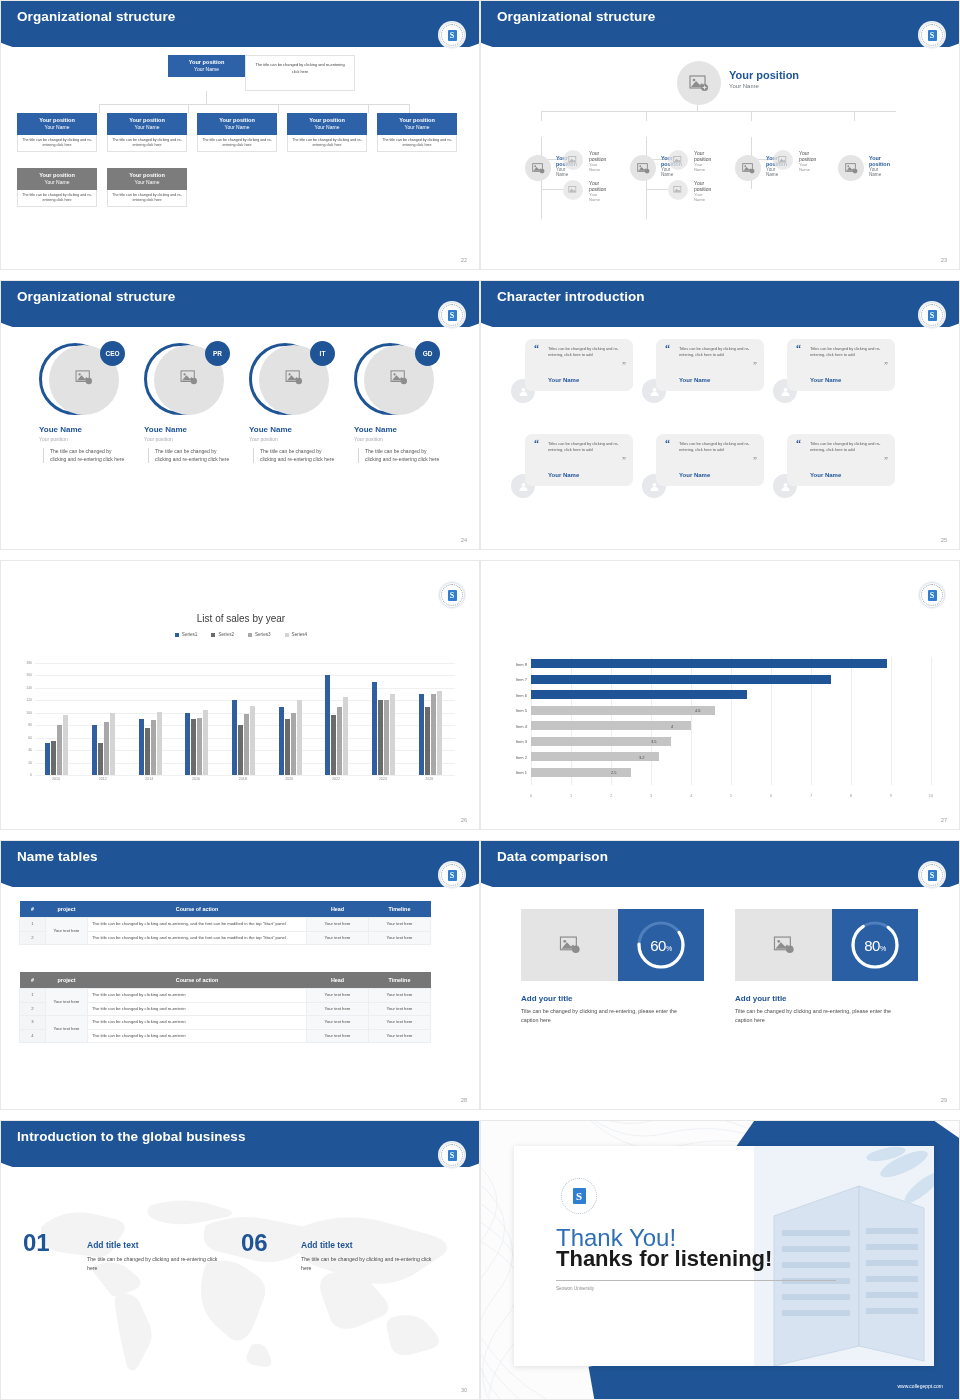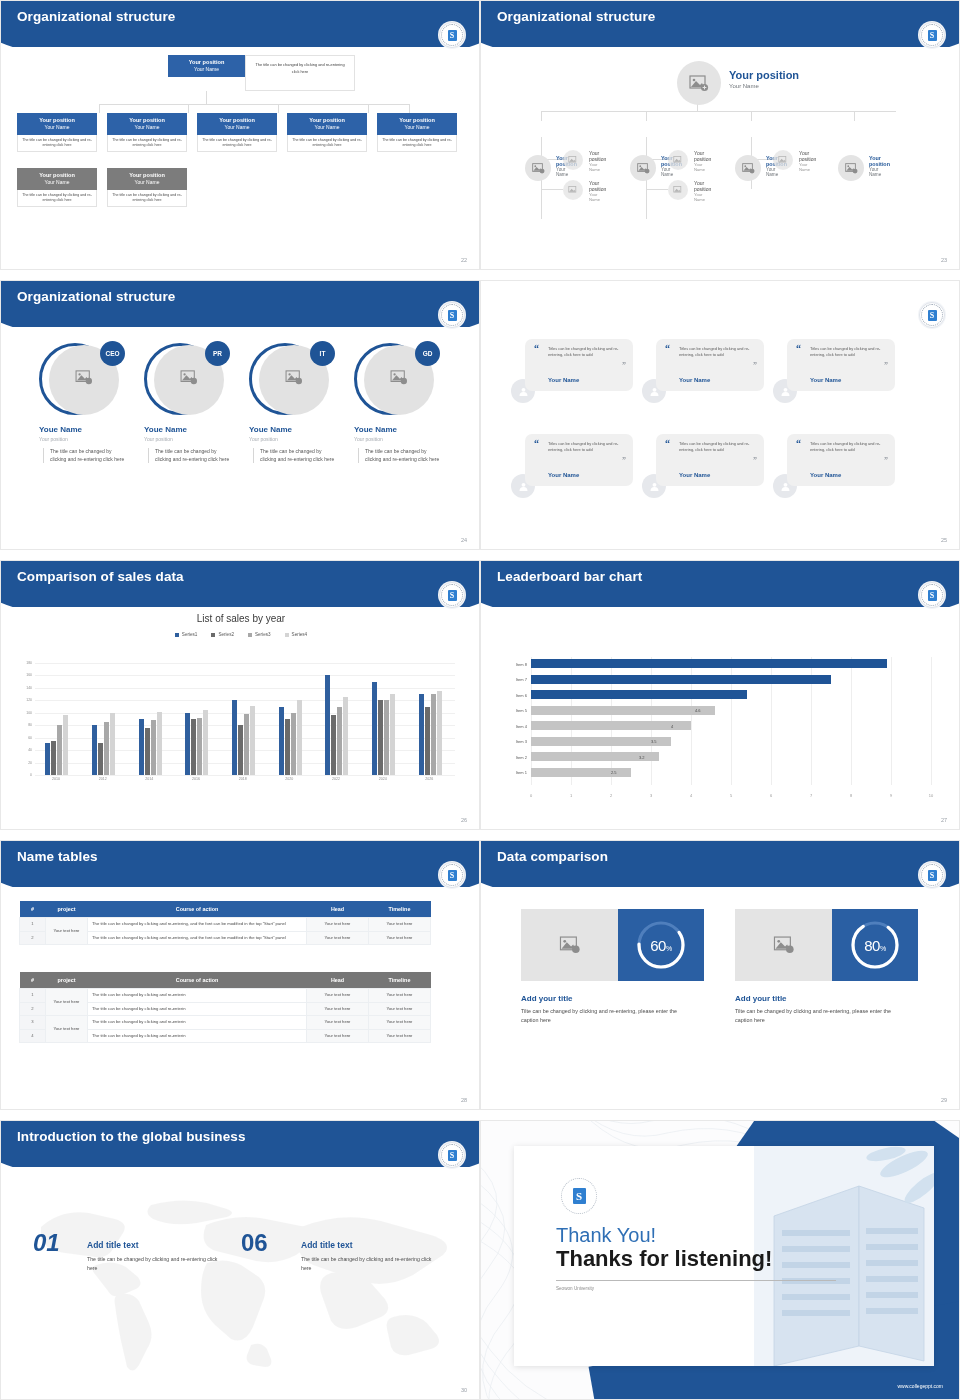--- a/index.html
+++ b/index.html
@@ -114,21 +114,21 @@
   .gdesc { position:absolute; font-size:5.2px; color:#4d4d4d; line-height:9px; width:132px; }
   .worldmap { position:absolute; left:0; top:0; width:480px; height:224px; opacity:.5; }
 
   
   .ty { position:relative; width:480px; height:280px; background:#fff; overflow:hidden; border:1px solid #e8e8e8;}
   .tybg { position:absolute; inset:0; background:#fcfcfd; }
   .tycorner { position:absolute; right:-60px; top:-20px; width:330px; height:330px; background:#1f5496; transform:rotate(35deg); }
   .tycorner2 { position:absolute; left:120px; bottom:-110px; width:420px; height:180px; background:#1f5496; transform:rotate(-10deg);}
   .tycard { position:absolute; left:33px; top:25px; width:420px; height:220px; background:#fff; box-shadow:0 1px 6px rgba(0,0,0,.12); overflow:hidden;}
   .tyimg { position:absolute; right:0; top:0; width:180px; height:220px; background:linear-gradient(160deg,#f3f7fb,#dde7f2); }
-  .ty1 { position:absolute; left:42px; top:78px; font-size:20px; color:#2f6fb5; font-weight:300;}
+  .ty1 { position:absolute; left:42px; top:78px; font-size:24px; color:#2f6fb5; font-weight:300;}
   .ty2 { position:absolute; left:42px; top:100px; font-size:22px; color:#1a1a1a; font-weight:bold;}
   .tyrule { position:absolute; left:42px; top:134px; width:280px; border-top:1px solid #b9b9b9;}
   .tysub { position:absolute; left:42px; top:140px; font-size:4.6px; color:#8d8d8d;}
   .tylogo { position:absolute; left:47px; top:32px; width:36px; height:36px; border-radius:50%; border:1px dotted #b7bfc9;
             display:flex; align-items:center; justify-content:center; background:#fff;}
   .tylogo .sq { width:13px; height:16px; background:#2f7fd0; color:#fff; font-family:"Liberation Serif",serif; font-size:11px; font-weight:bold;
                 display:flex; align-items:center; justify-content:center; border-radius:1px;}
   .tyurl { position:absolute; right:16px; bottom:10px; font-size:5px; color:#fff; }
 </style>
 </head>
@@ -445,20 +445,25 @@
           </svg>
         <div class="cname" style="position:absolute; top:82px; left:0;">Youe Name</div>
         <div class="cpos" style="position:absolute; top:93px; left:0;">Your position</div>
         <div class="cdesc" style="position:absolute; top:105px; left:4px; width:82px;">The title can be changed by clicking and re-entering click here</div>
       </div>
     </div>
     <div class="pageno">24</div>
   </div>
 
   <div class="slide">
+    <div class="hdr">
+      <div class="band"></div>
+        <div class="curve"></div>
+      <div class="hdr-title">Character introduction</div>
+    </div>
     <div class="logo">
         <div class="ring"></div>
         <div class="lsq">S</div>
       </div>
     <div class="body">
       <div class="qav" style="left:30px; top:52px;">
           <svg width="11" height="11" viewBox="0 0 16 16">
             <circle cx="8" cy="5.6" r="2.8" fill="#fff"></circle>
             <path d="M2.2 14.5a5.8 5.8 0 0 1 11.6 0z" fill="#fff"></path>
           </svg>
@@ -534,25 +539,20 @@
         <div class="qmark" style="right:7px; top:22px; font-size:8px; color:#8e949c;">”</div>
         <div class="qname">Your Name</div>
       </div>
     </div>
     <div class="pageno">25</div>
   </div>
 
   <div class="gap"></div>
 
   <div class="slide">
-    <div class="hdr">
-      <div class="band"></div>
-        <div class="curve"></div>
-      <div class="hdr-title">Comparison of sales data</div>
-    </div>
     <div class="logo">
         <div class="ring"></div>
         <div class="lsq">S</div>
       </div>
     <div class="body">
       <div class="charttitle">List of sales by year</div>
       <div class="legend" id="sales-legend">
           <div><span class="sw" style="background:#2f5f9e"></span><span>Series1</span></div>
           <div><span class="sw" style="background:#6b6b6b"></span><span>Series2</span></div>
           <div><span class="sw" style="background:#a8a8a8"></span><span>Series3</span></div>
@@ -641,25 +641,20 @@
             <div class="bar" style="height: 80.8889px; background: rgb(168, 168, 168);"></div>
             <div class="bar" style="height: 84px; background: rgb(212, 212, 212);"></div>
           </div>
           <div class="xlab" style="left: 394.333px;">2026</div>
         </div>
     </div>
     <div class="pageno">26</div>
   </div>
 
   <div class="slide">
-    <div class="hdr">
-      <div class="band"></div>
-        <div class="curve"></div>
-      <div class="hdr-title">Leaderboard bar chart</div>
-    </div>
     <div class="logo">
         <div class="ring"></div>
         <div class="lsq">S</div>
       </div>
     <div class="body">
       <div class="lb" id="lb-plot">
           <div class="lbgrid" style="left: 0px;"></div>
           <div class="lbxt" style="left: 0px;">0</div>
           <div class="lbgrid" style="left: 40px;"></div>
           <div class="lbxt" style="left: 40px;">1</div>
@@ -880,21 +875,21 @@
           <path d="M118 128 q12-4 20 6 l10 22 q6 14-2 26 l-8 16 q-6 10-12 2 l-6-26 q-4-20-6-36 q-2-10 4-10z"></path>
           <path d="M205 58 q30-12 60-6 l40 8 q20 4 10 14 l-20 14 q-18 10-40 6 l-40-10 q-18-6-10-26z"></path>
           <path d="M206 96 q18-6 34 2 l18 12 q10 10 4 24 l-10 26 q-8 18-22 12 l-16-14 q-14-14-14-34 q0-18 6-28z"></path>
           <path d="M300 60 q40-16 80-6 l50 14 q24 8 12 20 l-30 20 q-26 14-54 6 l-46-16 q-22-10-12-38z"></path>
           <path d="M330 106 q24-4 40 10 l14 16 q8 12-4 18 l-24 10 q-18 6-26-6 l-10-28 q-4-16 10-20z"></path>
           <path d="M392 150 q20-6 34 6 l10 12 q6 10-6 14 l-22 6 q-14 2-18-8 l-4-18 q-2-10 6-12z"></path>
           <path d="M150 38 q30-8 56-2 l20 6 q10 4 0 8 l-30 6 q-26 4-44-4 q-10-6-2-14z"></path>
           <path d="M250 178 q10-4 16 4 l4 10 q2 8-6 8 l-12-2 q-8-2-6-10z"></path>
         </g>
       </svg>
-      <div class="num" style="left:32px; top:62px;font-style:italic;">01</div>
+      <div class="num" style="left:22px; top:62px;">01</div>
       <div class="gtitle" style="left:86px; top:73px;">Add title text</div>
       <div class="gdesc" style="left:86px; top:88px;">The title can be changed by clicking and re-entering click here</div>
 
       <div class="num" style="left:240px; top:62px;">06</div>
       <div class="gtitle" style="left:300px; top:73px;">Add title text</div>
       <div class="gdesc" style="left:300px; top:88px;">The title can be changed by clicking and re-entering click here</div>
     </div>
     <div class="pageno">30</div>
   </div>
 

